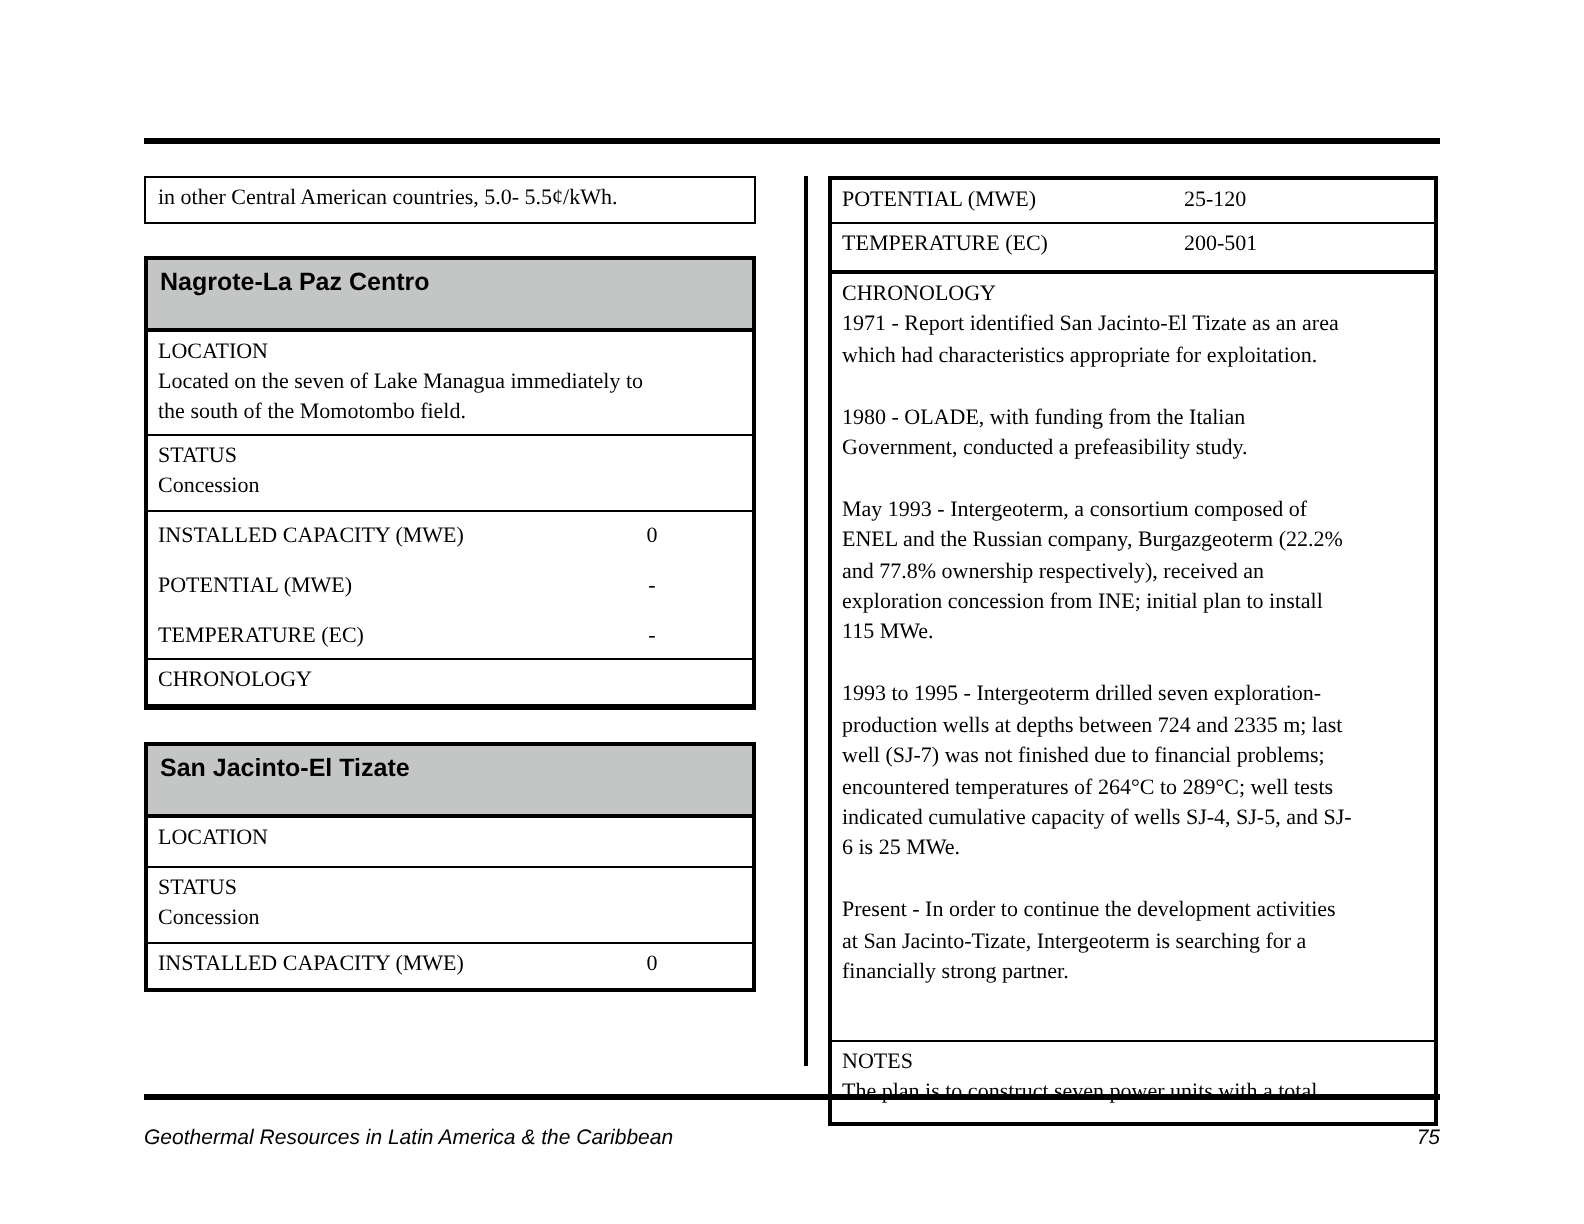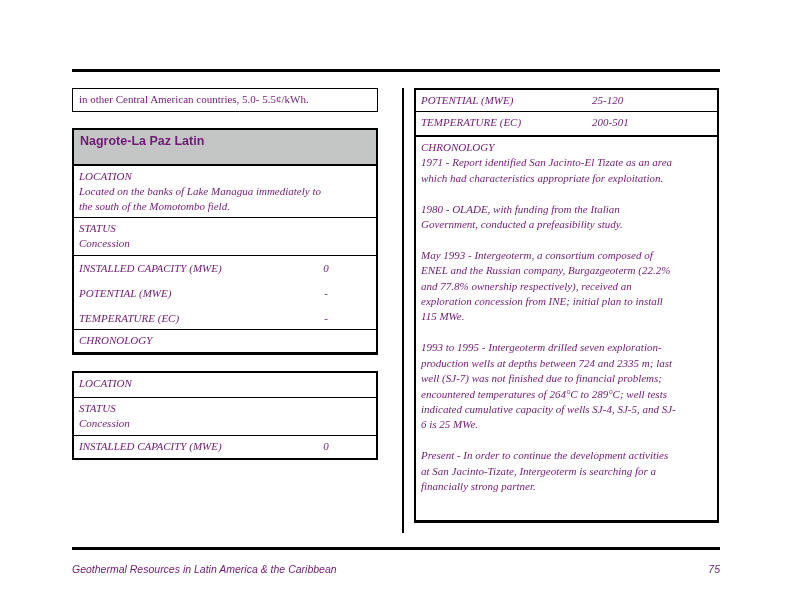--- a/index.html
+++ b/index.html
@@ -1,18 +1,18 @@
 <!DOCTYPE html>
 <html><head>
 <meta charset="utf-8">
 <style>
   html,body { margin:0; padding:0; background:#ffffff; }
   .page {
     position:relative; width:792px; height:612px; background:#ffffff;
-    font-family:"Liberation Serif", serif; color:#701a75; overflow:hidden;
+    font-family:"Liberation Serif", serif; color:#000000; overflow:hidden;
   }
   .rule { position:absolute; left:72px; width:648px; background:#000; }
   .rule.top { top:69px; height:3px; }
   .rule.bottom { top:547px; height:2.5px; }
   .col-divider { position:absolute; left:402px; top:88px; width:2px; height:445px; background:#000; }
 
   .left-col  { position:absolute; left:72px; top:88px; width:306px; }
   .right-col { position:absolute; left:414px; top:88px; width:305px; }
 
   .note-box {
@@ -20,21 +20,21 @@
     padding:3px 6px; font-size:11px; line-height:15px;
   }
   .ftable { box-sizing:border-box; border:2px solid #000; }
   .ftable.mt { margin-top:16px; }
 
   .thead {
     box-sizing:border-box; background:#c4c6c6; border-bottom:2px solid #000;
     padding:4px 6px; font-family:"Liberation Sans", sans-serif;
     font-weight:bold; font-size:12.5px; line-height:15px;
   }
-  .row { box-sizing:border-box; padding:3px 5px; font-size:11px; line-height:15px;font-style:italic; }
+  .row { box-sizing:border-box; padding:3px 5px; font-size:11px; line-height:15px; }
   .row.bb1 { border-bottom:1px solid #000; }
   .row.bb2 { border-bottom:2px solid #000; }
   .pre { white-space:pre-line; }
 
   .kv { display:flex; align-items:flex-start; }
   .kv .lbl { flex:1 1 auto; }
   .kv .val-c { width:90px; text-align:center; flex:0 0 auto; }
   .kv .val-r { width:120px; text-align:left; padding-right:22px; box-sizing:border-box; flex:0 0 auto; }
 
   .metrics { box-sizing:border-box; padding:5px 5px 0 5px; }
@@ -56,24 +56,24 @@
 
 <div class="page">
 
   <div class="rule top"></div>
 
   <div class="left-col">
 
     <div class="note-box">in other Central American countries, 5.0- 5.5¢/kWh.</div>
 
     <div class="ftable mt">
-      <div class="thead h36">Nagrote-La Paz Latin</div>
+      <div class="thead h36">Nagrote-La Paz Centro</div>
 
       <div class="row bb1 h52 pre"><span>LOCATION</span>
-<span class="pre">Located on the banks of Lake Managua immediately to
+<span class="pre">Located on the seven of Lake Managua immediately to
 the south of the Momotombo field.</span></div>
 
       <div class="row bb1 h38 pre"><span>STATUS</span>
 <span>Concession</span></div>
 
       <div class="metrics bb1 h74 row" style="padding:5px 5px 0 5px;">
         <div class="kv">
           <span class="lbl">INSTALLED CAPACITY (MWE)</span>
           <span class="val-c">0</span>
         </div>
@@ -85,20 +85,21 @@
           <span class="lbl">TEMPERATURE (EC)</span>
           <span class="val-c">-</span>
         </div>
       </div>
 
       <div class="row bb1 h23"><span>CHRONOLOGY</span></div>
 
     </div>
 
     <div class="ftable mt">
+      <div class="thead h36">San Jacinto-El Tizate</div>
 
       <div class="row bb1 h25"><span>LOCATION</span></div>
 
       <div class="row bb1 h38 pre"><span>STATUS</span>
 <span>Concession</span></div>
 
       <div class="row h22 kv">
         <span class="lbl">INSTALLED CAPACITY (MWE)</span>
         <span class="val-c">0</span>
       </div>
@@ -137,20 +138,22 @@
 production wells at depths between 724 and 2335 m; last
 well (SJ-7) was not finished due to financial problems;
 encountered temperatures of 264°C to 289°C; well tests
 indicated cumulative capacity of wells SJ-4, SJ-5, and SJ-
 6 is 25 MWe.
 
 Present - In order to continue the development activities
 at San Jacinto-Tizate, Intergeoterm is searching for a
 financially strong partner.</span></div>
 
+      <div class="row h40 pre"><span>NOTES</span>
+<span>The plan is to construct seven power units with a total</span></div>
     </div>
   </div>
 
   <div class="rule bottom"></div>
 
   <div class="footer">
     <span>Geothermal Resources in Latin America &amp; the Caribbean</span>
     <span>75</span>
   </div>
 

